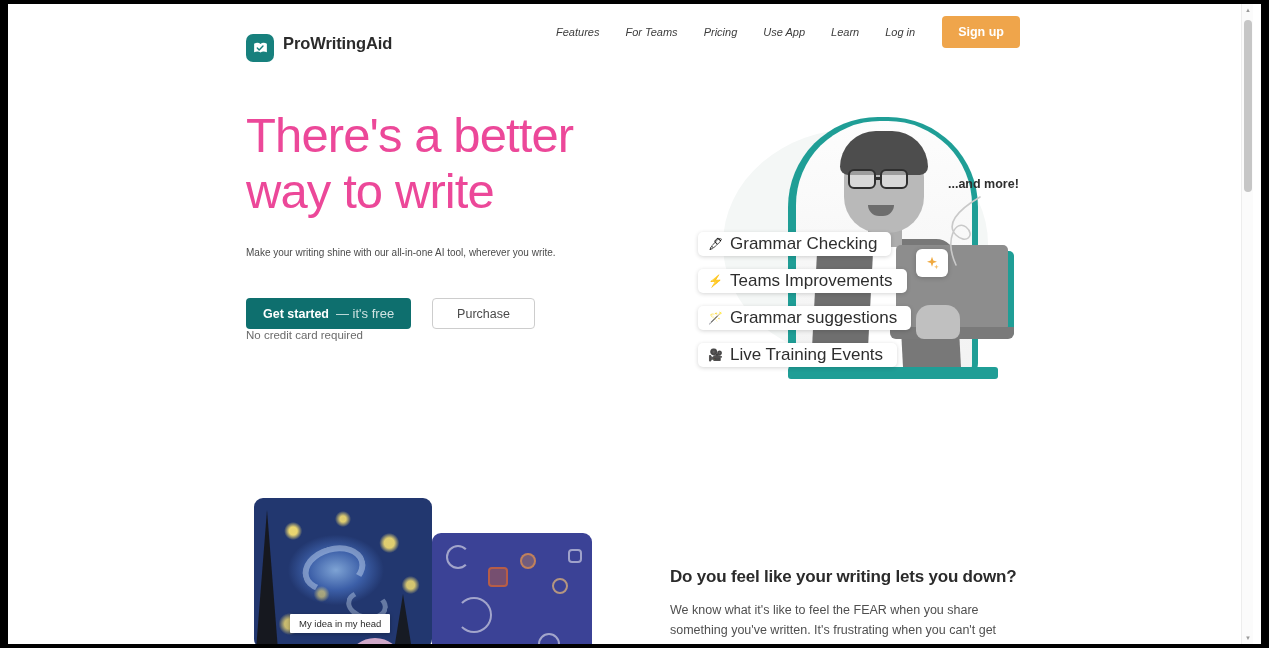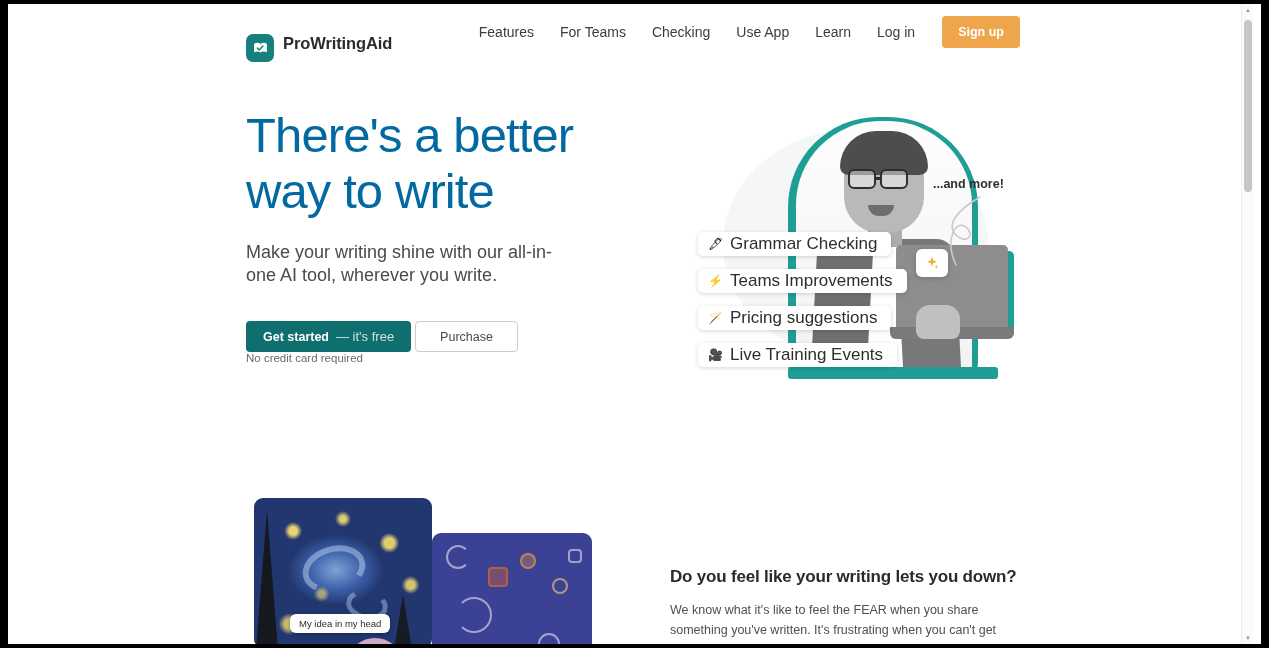--- a/index.html
+++ b/index.html
@@ -75,26 +75,27 @@
 
   #nav {
     position: absolute;
     right: 233px;
     top: 12px;
     display: flex;
     align-items: center;
     gap: 0px;
   }
   .nav-link {
-    font-size: 14px;
+    font-size: 11px;
     color: #3c3c3c;
     padding: 8px 13px;
     white-space: nowrap;
     cursor: pointer;
     text-decoration: none;
+    font-style: italic;
   }
   #signup-btn {
     margin-left: 14px;
     background: #efa54b;
     color: #ffffff;
     font-size: 12.5px;
     font-weight: bold;
     padding: 9px 16px;
     border-radius: 4px;
     border: none;
@@ -107,35 +108,35 @@
   #hero-text {
     position: absolute;
     left: 238px;
     top: 103px;
     width: 410px;
   }
   #hero-title {
     font-size: 49px;
     line-height: 56px;
     font-weight: normal;
-    color: #0369a1;
+    color: #ec4899;
     letter-spacing: -0.9px;
   }
   #hero-sub {
     margin-top: 22px;
-    font-size: 18px;
+    font-size: 10px;
     line-height: 23px;
     color: #4b4b4b;
     width: 330px;
   }
   #hero-ctas {
     margin-top: 34px;
     display: flex;
     align-items: center;
-    gap: 4px;
+    gap: 21px;
   }
   #get-started-btn {
     background: #0e6f6e;
     border: none;
     border-radius: 4px;
     padding: 0 17px;
     height: 31px;
     display: flex;
     align-items: center;
     gap: 7px;
@@ -315,21 +316,21 @@
     background: #ffffff;
     border-radius: 6px;
     box-shadow: 0 1px 5px rgba(0,0,0,0.2);
     display: flex; align-items: center; justify-content: center;
     font-size: 14px;
   }
 
   
   #and-more {
     position: absolute;
-    left: 265px;
+    left: 280px;
     top: 78px;
     font-size: 12.5px;
     font-weight: bold;
     color: #2e2e2e;
     white-space: nowrap;
   }
   #and-more-curve {
     position: absolute;
     left: 272px;
     top: 96px;
@@ -408,21 +409,21 @@
     width: 42px; height: 30px;
     border: 5px solid rgba(205,222,243,0.4);
     border-radius: 50%;
     border-top-color: transparent;
     transform: rotate(12deg);
   }
   #caption {
     position: absolute;
     left: 44px; top: 116px;
     background: #ffffff;
-    border-radius: 6px;
+    border-radius: 1px;
     box-shadow: 0 1px 4px rgba(0,0,0,0.3);
     padding: 4px 9px;
     font-size: 9.5px;
     color: #2b2b2b;
     white-space: nowrap;
     z-index: 5;
   }
   #halo {
     position: absolute;
     left: 100px; top: 140px;
@@ -495,21 +496,21 @@
               <path d="M3 5.2c3.4-1.6 6.6-1.6 9 .4 2.4-2 5.6-2 9-.4v12.2c-3.4-1.6-6.6-1.6-9 .4-2.4-2-5.6-2-9-.4V5.2z" fill="#ffffff"></path>
               <path d="M7.5 11.4l2.6 2.6 5.4-5.6" fill="none" stroke="#17807d" stroke-width="2" stroke-linecap="round" stroke-linejoin="round"></path>
             </svg>
           </span>
           <span id="brand-name">ProWritingAid</span>
         </div>
 
         <nav id="nav">
           <a class="nav-link">Features</a>
           <a class="nav-link">For Teams</a>
-          <a class="nav-link">Checking</a>
+          <a class="nav-link">Pricing</a>
           <a class="nav-link">Use App</a>
           <a class="nav-link">Learn</a>
           <a class="nav-link">Log in</a>
           <button id="signup-btn">Sign up</button>
         </nav>
       </header>
 
       <section id="hero-text">
         <h1 id="hero-title">There's a better way to write</h1>
         <p id="hero-sub">Make your writing shine with our all-in-one AI tool, wherever you write.</p>
@@ -551,21 +552,21 @@
           <div class="chip">
             <span class="chip-icon">🖋</span>
             <span class="chip-label">Grammar Checking</span>
           </div>
           <div class="chip">
             <span class="chip-icon">⚡</span>
             <span class="chip-label">Teams Improvements</span>
           </div>
           <div class="chip">
             <span class="chip-icon">🪄</span>
-            <span class="chip-label">Pricing suggestions</span>
+            <span class="chip-label">Grammar suggestions</span>
           </div>
           <div class="chip">
             <span class="chip-icon">🎥</span>
             <span class="chip-label">Live Training Events</span>
           </div>
         </div>
 
         <div id="sparkle-card">
           <svg width="16" height="16" viewBox="0 0 24 24" aria-hidden="true">
             <path d="M12 2.5l1.9 5.6 5.6 1.9-5.6 1.9L12 17.5l-1.9-5.6L4.5 10l5.6-1.9L12 2.5z" fill="#f0a93f"></path>

